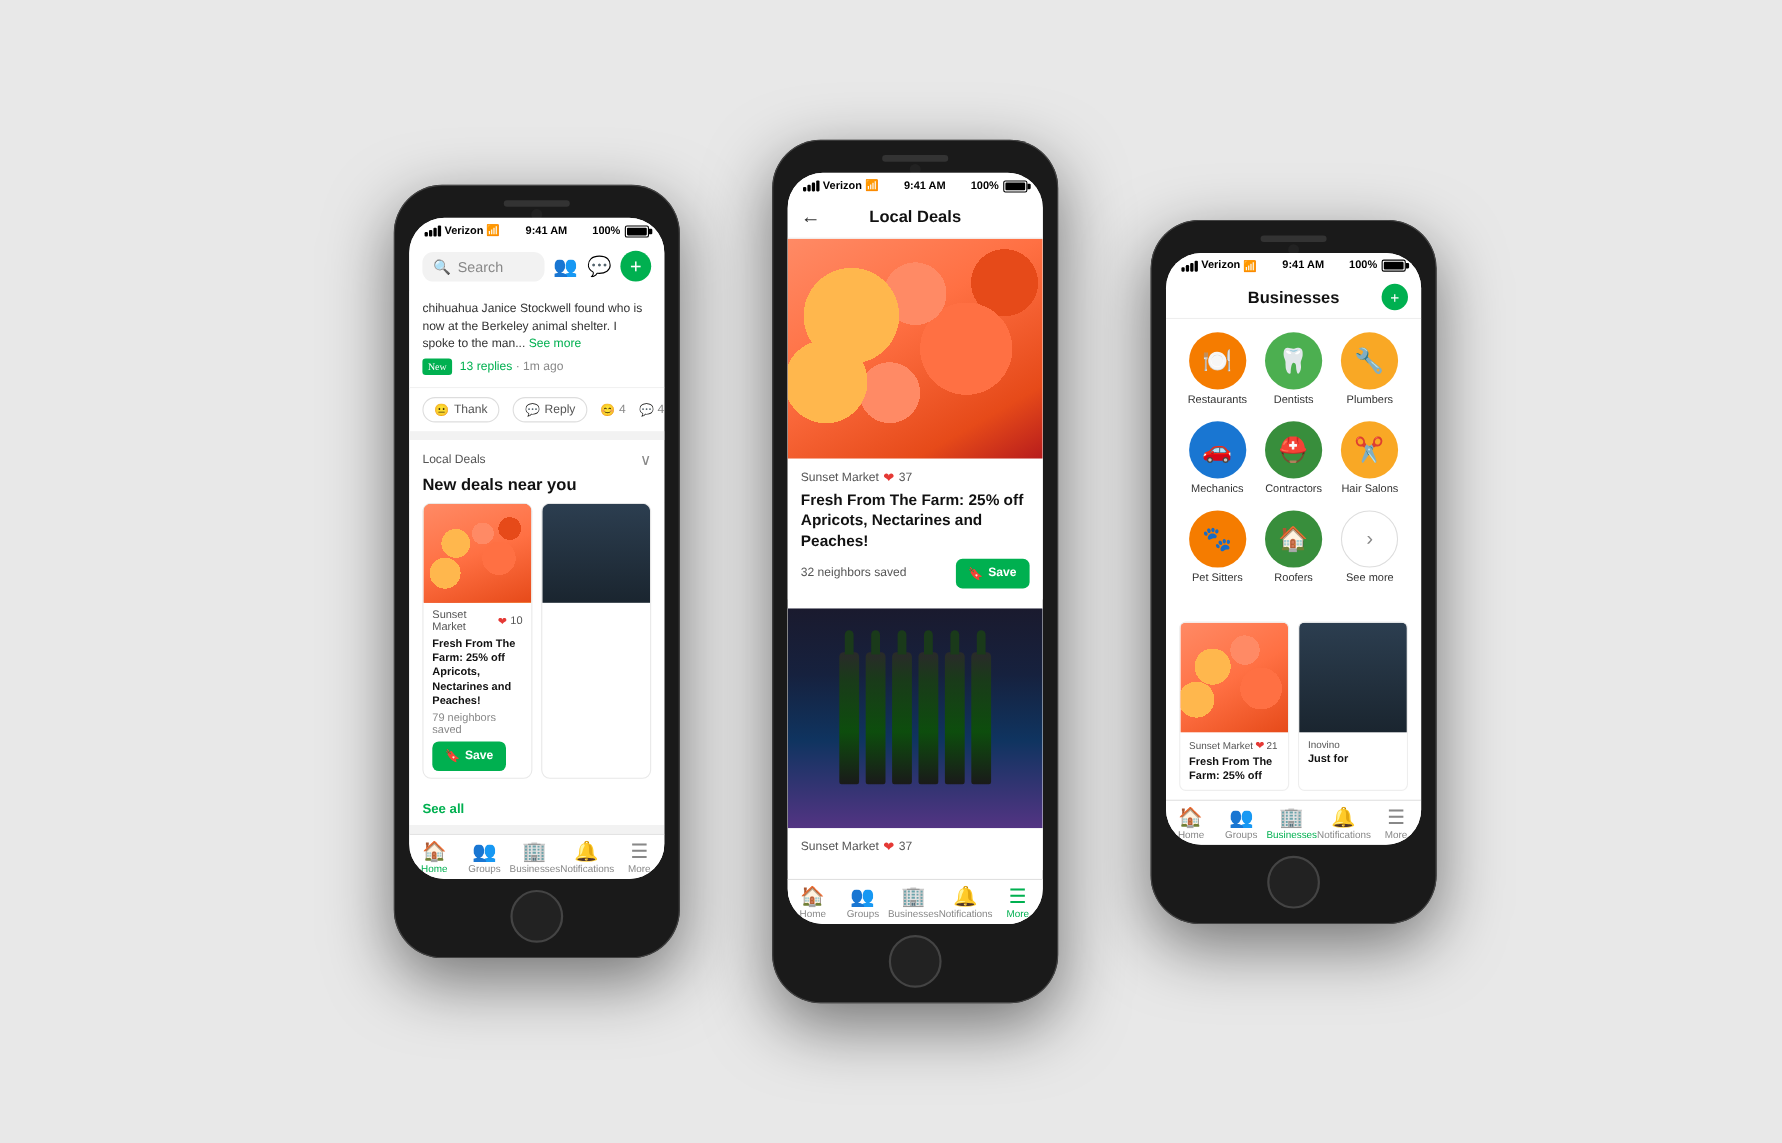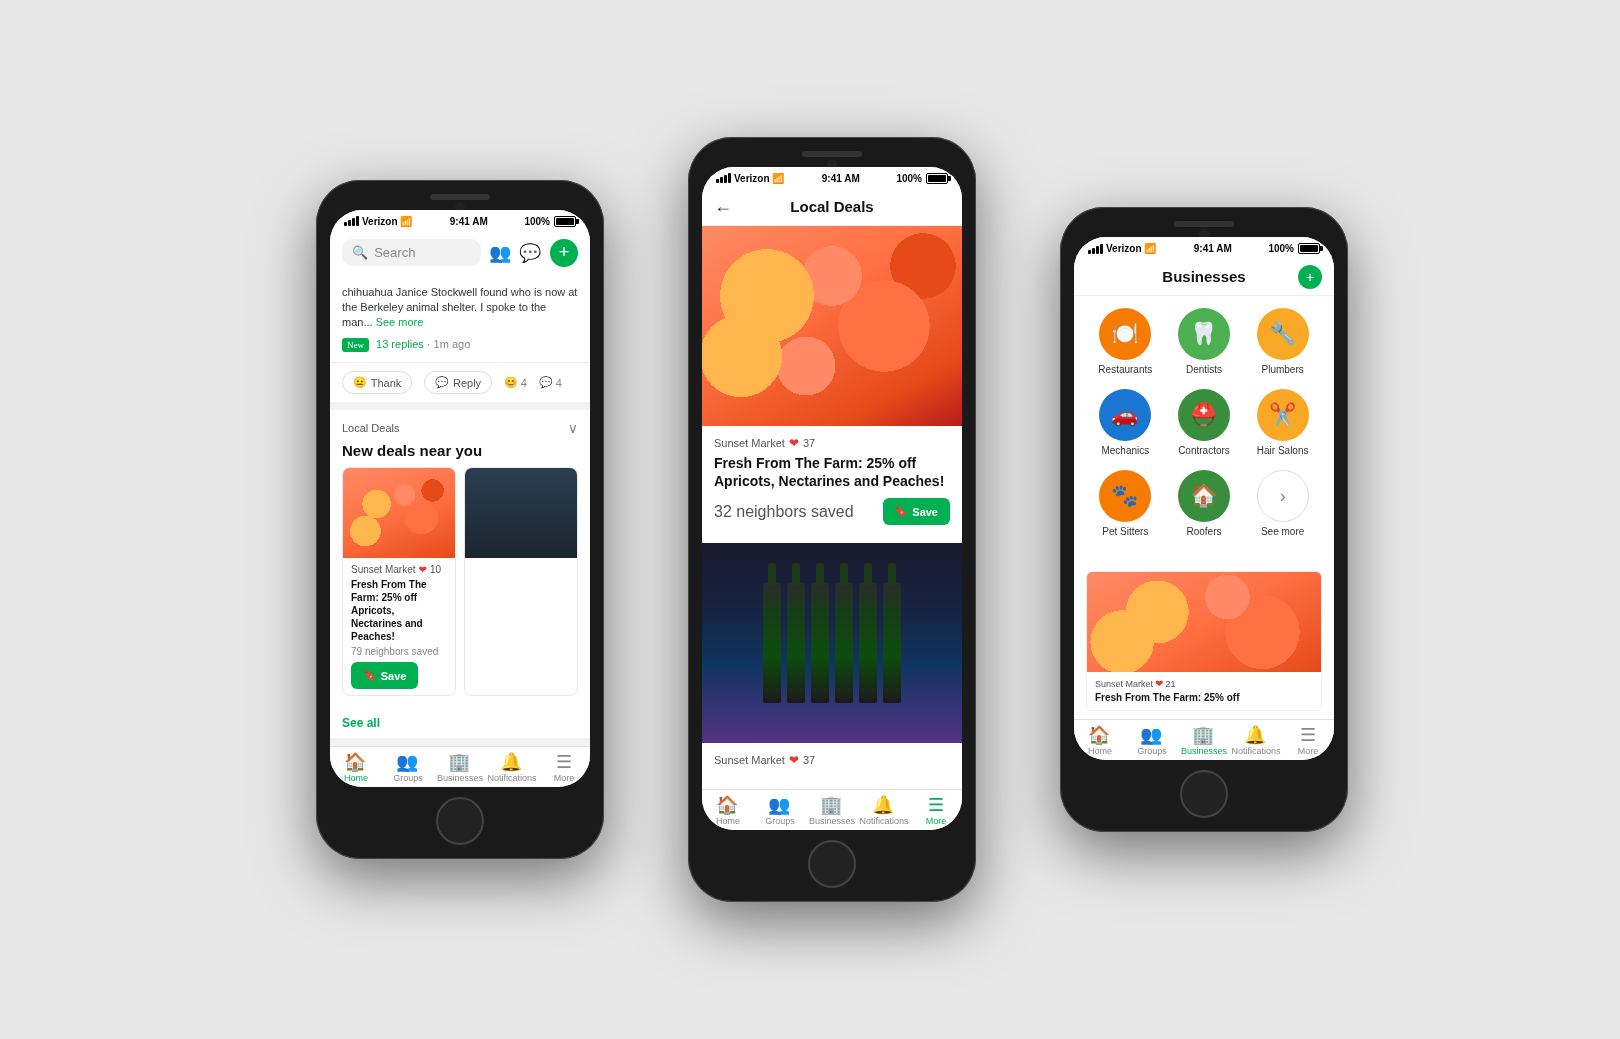--- a/index.html
+++ b/index.html
@@ -9,21 +9,21 @@
       justify-content: center;
       align-items: center;
       min-height: 100vh;
       font-family: -apple-system, BlinkMacSystemFont, 'Helvetica Neue', Arial, sans-serif;
       gap: 40px;
       padding: 40px 20px;
     }
 
     
     .phone {
-      width: 288px;
+      width: 260px;
       background: #1a1a1a;
       border-radius: 44px;
       padding: 14px;
       box-shadow: 0 20px 60px rgba(0,0,0,0.5), inset 0 0 0 1px #444;
       position: relative;
       flex-shrink: 0;
       margin-left: 44px;
     }
     .phone-inner {
       background: #fff;
@@ -266,21 +266,21 @@
         radial-gradient(circle at 70% 50%, #ff7043 22%, transparent 22%),
         radial-gradient(circle at 15% 65%, #ffb74d 16%, transparent 16%),
         radial-gradient(circle at 85% 20%, #e64a19 12%, transparent 12%),
         radial-gradient(circle at 40% 70%, #ff8a65 14%, transparent 14%),
         linear-gradient(150deg, #ff8a65 0%, #ff7043 40%, #e64a19 80%, #b71c1c 100%);
     }
     .p2-deal-info { padding: 10px 12px; }
     .p2-deal-store { font-size: 11px; color: #555; display: flex; align-items: center; gap: 4px; margin-bottom: 4px; }
     .p2-deal-desc { font-size: 14px; font-weight: 700; color: #111; margin-bottom: 8px; line-height: 1.3; }
     .p2-deal-footer { display: flex; align-items: center; justify-content: space-between; }
-    .p2-deal-saved { font-size: 16px; color: #555; }
+    .p2-deal-saved { font-size: 11px; color: #555; }
 
     .p2-wine-img {
       height: 200px;
       overflow: hidden;
       position: relative;
       margin-top: 0;
     }
     .p2-wine-img-inner {
       position: absolute;
       inset: 0;
@@ -711,20 +711,29 @@
         </div>
         <div class="p3-deal-info">
           <div class="p3-deal-store">
             <span>Sunset Market</span>
             <span class="heart">❤</span>
             <span>21</span>
           </div>
           <div class="p3-deal-desc">Fresh From The Farm: 25% off</div>
         </div>
       </div>
+      <div class="p3-deal-card">
+        <div class="p3-deal-img">
+          <div class="p3-deal-img-dark"></div>
+        </div>
+        <div class="p3-deal-info">
+          <div class="p3-deal-store">Inovino</div>
+          <div class="p3-deal-desc">Just for</div>
+        </div>
+      </div>
     </div>
 
     <div class="nav-bar">
       <div class="nav-item">
         <span class="nav-icon">🏠</span>
         <span>Home</span>
       </div>
       <div class="nav-item">
         <span class="nav-icon">👥</span>
         <span>Groups</span>

